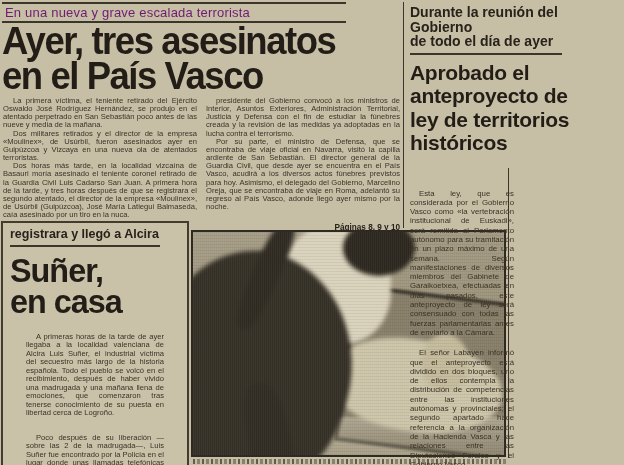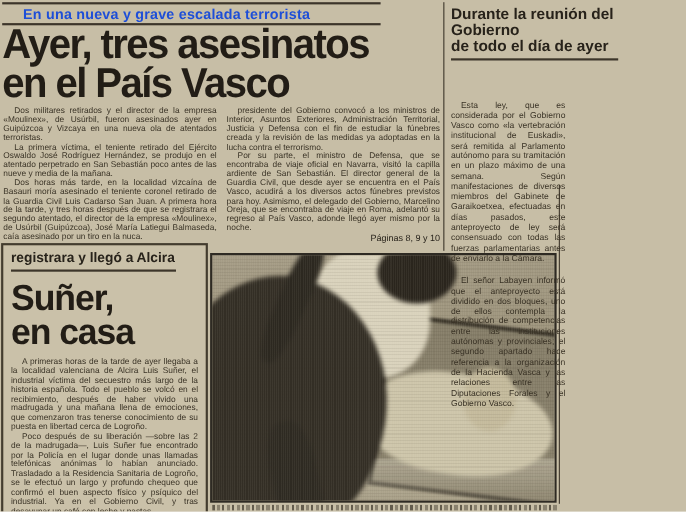--- a/index.html
+++ b/index.html
@@ -15,35 +15,35 @@
       radial-gradient(420px 170px at 45% 100%, rgba(84,72,50,.18), rgba(84,72,50,0) 75%),
       radial-gradient(160px 90px at 2% 98%, rgba(60,50,34,.25), rgba(60,50,34,0) 70%),
       linear-gradient(90deg, rgba(70,60,42,.10), rgba(70,60,42,0) 4%, rgba(70,60,42,0) 96%, rgba(70,60,42,.12)),
       #c7be a6;
     background-color:#c7bea6;
     color:#352f24;
   }
   .rule{position:absolute;background:#3c352a;}
   
   .main-story{position:absolute;left:0;top:0;width:402px;height:230px;}
-  .ms-kicker{position:absolute;left:21px;top:5px;font-size:13px;font-weight:bold;letter-spacing:.2px;color:#1d4ed8;white-space:nowrap;}
+  .ms-kicker{position:absolute;left:5px;top:5px;font-size:13px;font-weight:normal;letter-spacing:.2px;color:#701a75;white-space:nowrap;}
   .ms-headline{position:absolute;left:2px;top:24px;font-weight:bold;color:#221d16;
     font-size:38px;line-height:35px;letter-spacing:-1.5px;transform:scaleX(.96);transform-origin:left top;white-space:nowrap;}
   .body-cols{position:absolute;left:3px;top:97px;width:397px;display:flex;gap:9px;}
   .bcol{width:194px;font-size:7.6px;line-height:8.15px;text-align:justify;color:#3a3326;}
   .bcol p{margin:0;text-indent:10px;}
-  .pages-ref{margin-top:2px;text-align:right;font-weight:normal;font-size:8.2px;color:#27221a;}
+  .pages-ref{margin-top:13px;text-align:right;font-weight:bold;font-size:8.2px;color:#27221a;}
   
   .sunier{position:absolute;left:1px;top:221px;width:188px;height:250px;border:2px solid #433c2e;
     box-sizing:border-box;padding:4px 7px 0 7px;background:rgba(210,202,180,.25);}
   .su-kicker{font-size:12.5px;line-height:14.5px;font-weight:bold;color:#27221a;}
   .su-rule{width:150px;height:2px;background:#3c352a;margin:3px 0 8px 0;}
   .su-headline{font-size:33px;line-height:31px;font-weight:bold;color:#221d16;letter-spacing:-1px;transform:scaleX(.98);transform-origin:left top;}
   .su-body{margin-top:8px;font-size:7.6px;line-height:8.5px;text-align:justify;color:#3a3326;}
-  .su-body p{margin:0;text-indent:10px;}
+  .su-body p{margin:16px;text-indent:10px;}
   
   .photo{position:absolute;left:191px;top:230px;width:315px;height:227px;border:2px solid #2e2a23;box-sizing:border-box;
     background:linear-gradient(170deg,#a59c86 0%,#9a9179 55%,#aaa189 100%);overflow:hidden;}
   .photo .grain{position:absolute;inset:0;
     background:
      repeating-linear-gradient(0deg, rgba(50,44,32,.07) 0 1px, rgba(0,0,0,0) 1px 3px),
      repeating-linear-gradient(90deg, rgba(240,235,215,.06) 0 1px, rgba(0,0,0,0) 1px 2px);}
   .fig{position:absolute;filter:blur(2px);}
   .fig-dark-suit{left:-40px;top:20px;width:200px;height:230px;background:#332e25;border-radius:45% 55% 40% 50%;transform:rotate(18deg);}
   .fig-dark-arm{left:60px;top:-18px;width:26px;height:120px;background:#2c2820;border-radius:40%;transform:rotate(24deg);}
@@ -82,22 +82,22 @@
   <div class="rule div-v2"></div>
 
   <div class="main-story">
     <div class="ms-kicker">En una nueva y grave escalada terrorista</div>
     <div class="ms-headline">
       <div>Ayer, tres asesinatos</div>
       <div>en el País Vasco</div>
     </div>
     <div class="body-cols">
       <div class="bcol">
+        <p>La primera víctima, el teniente retirado del Ejército Oswaldo José Rodríguez Hernández, se produjo en el atentado perpetrado en San Sebastián poco antes de las nueve y media de la mañana.</p>
         <p>Dos militares retirados y el director de la empresa «Moulinex», de Usúrbil, fueron asesinados ayer en Guipúzcoa y Vizcaya en una nueva ola de atentados terroristas.</p>
-        <p>La primera víctima, el teniente retirado del Ejército Oswaldo José Rodríguez Hernández, se produjo en el atentado perpetrado en San Sebastián poco antes de las nueve y media de la mañana.</p>
         <p>Dos horas más tarde, en la localidad vizcaína de Basauri moría asesinado el teniente coronel retirado de la Guardia Civil Luis Cadarso San Juan. A primera hora de la tarde, y tres horas después de que se registrara el segundo atentado, el director de la empresa «Moulinex», de Usúrbil (Guipúzcoa), José María Latiegui Balmaseda, caía asesinado por un tiro en la nuca.</p>
       </div>
       <div class="bcol">
         <p>presidente del Gobierno convocó a los ministros de Interior, Asuntos Exteriores, Administración Territorial, Justicia y Defensa con el fin de estudiar la fúnebres creada y la revisión de las medidas ya adoptadas en la lucha contra el terrorismo.</p>
         <p>Por su parte, el ministro de Defensa, que se encontraba de viaje oficial en Navarra, visitó la capilla ardiente de San Sebastián. El director general de la Guardia Civil, que desde ayer se encuentra en el País Vasco, acudirá a los diversos actos fúnebres previstos para hoy. Asimismo, el delegado del Gobierno, Marcelino Oreja, que se encontraba de viaje en Roma, adelantó su regreso al País Vasco, adonde llegó ayer mismo por la noche.</p>
         <div class="pages-ref">Páginas 8, 9 y 10</div>
       </div>
     </div>
   </div>
 
@@ -129,20 +129,26 @@
     <div class="grain"></div>
   </div>
   <div class="caption-strip"></div>
 
   <div class="right-story">
     <div class="rs-kicker">
       <div>Durante la reunión del Gobierno</div>
       <div>de todo el día de ayer</div>
     </div>
     <div class="rs-rule"></div>
+    <div class="rs-headline">
+      <div>Aprobado el</div>
+      <div>anteproyecto de</div>
+      <div>ley de territorios</div>
+      <div>históricos</div>
+    </div>
     <div class="rs-cols">
       <div class="rs-colB">
         <p>Esta ley, que es considerada por el Gobierno Vasco como «la vertebración institucional de Euskadi», será remitida al Parlamento autónomo para su tramitación en un plazo máximo de una semana. Según manifestaciones de diversos miembros del Gabinete de Garaikoetxea, efectuadas en días pasados, este anteproyecto de ley será consensuado con todas las fuerzas parlamentarias antes de enviarlo a la Cámara.</p>
         <p>El señor Labayen informó que el anteproyecto está dividido en dos bloques, uno de ellos contempla la distribución de competencias entre las instituciones autónomas y provinciales; el segundo apartado hace referencia a la organización de la Hacienda Vasca y las relaciones entre las Diputaciones Forales y el Gobierno Vasco.</p>
 
       </div>
     </div>
   </div>
 
 </div>

